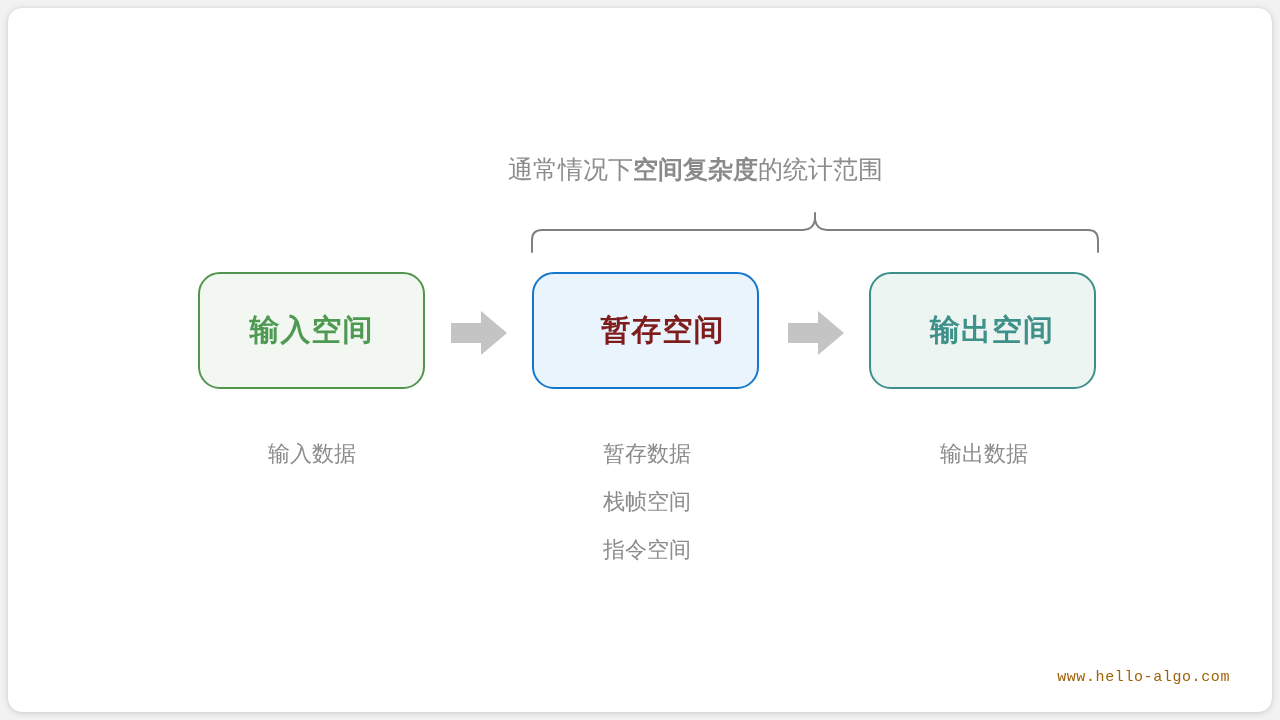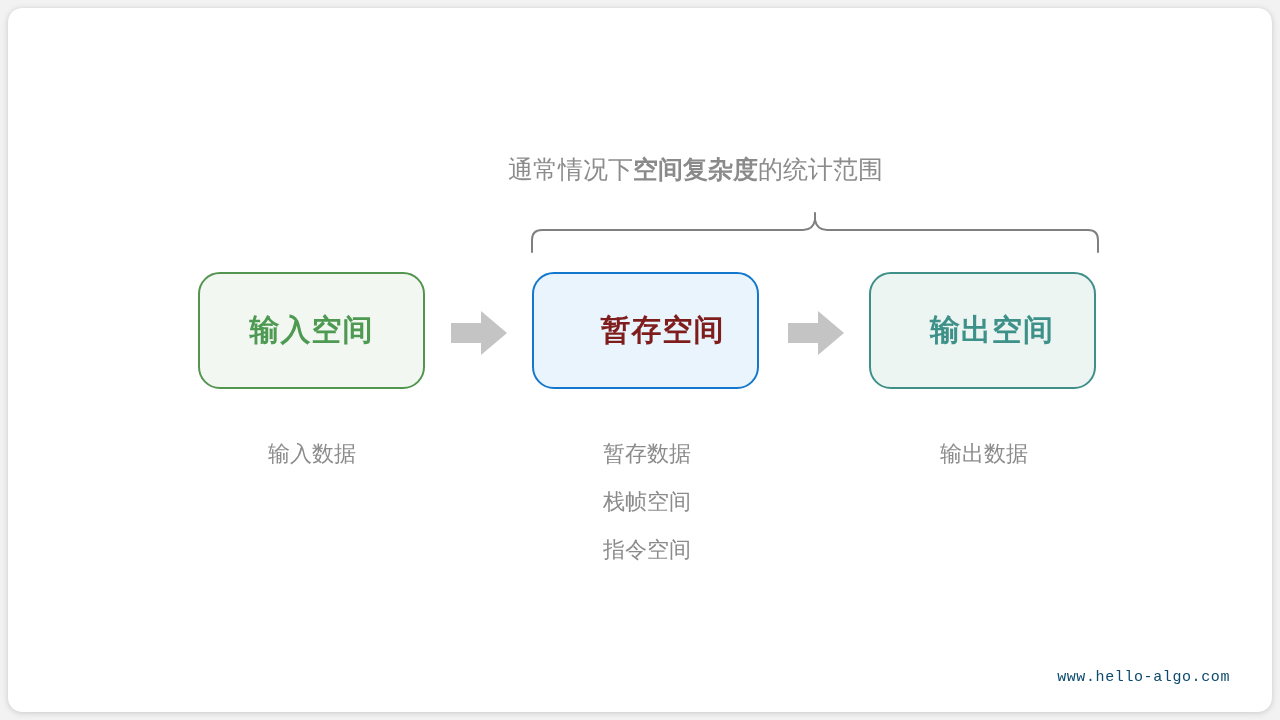--- a/index.html
+++ b/index.html
@@ -118,21 +118,21 @@
   .caption-input  { left: 154px; }
   .caption-buffer { left: 489px; }
   .caption-output { left: 826px; }
   .caption-col div { white-space: nowrap; }
 
   
   .watermark {
     position: absolute;
     right: 42px;
     bottom: 26px;
-    color: #0c4a6e;
+    color: #a16207;
     font-family: "Liberation Mono", "DejaVu Sans Mono", monospace;
     font-size: 15px;
     letter-spacing: 0.6px;
   }
 </style>
 </head>
 <body>
 
 <div class="canvas">
   <div class="card">

